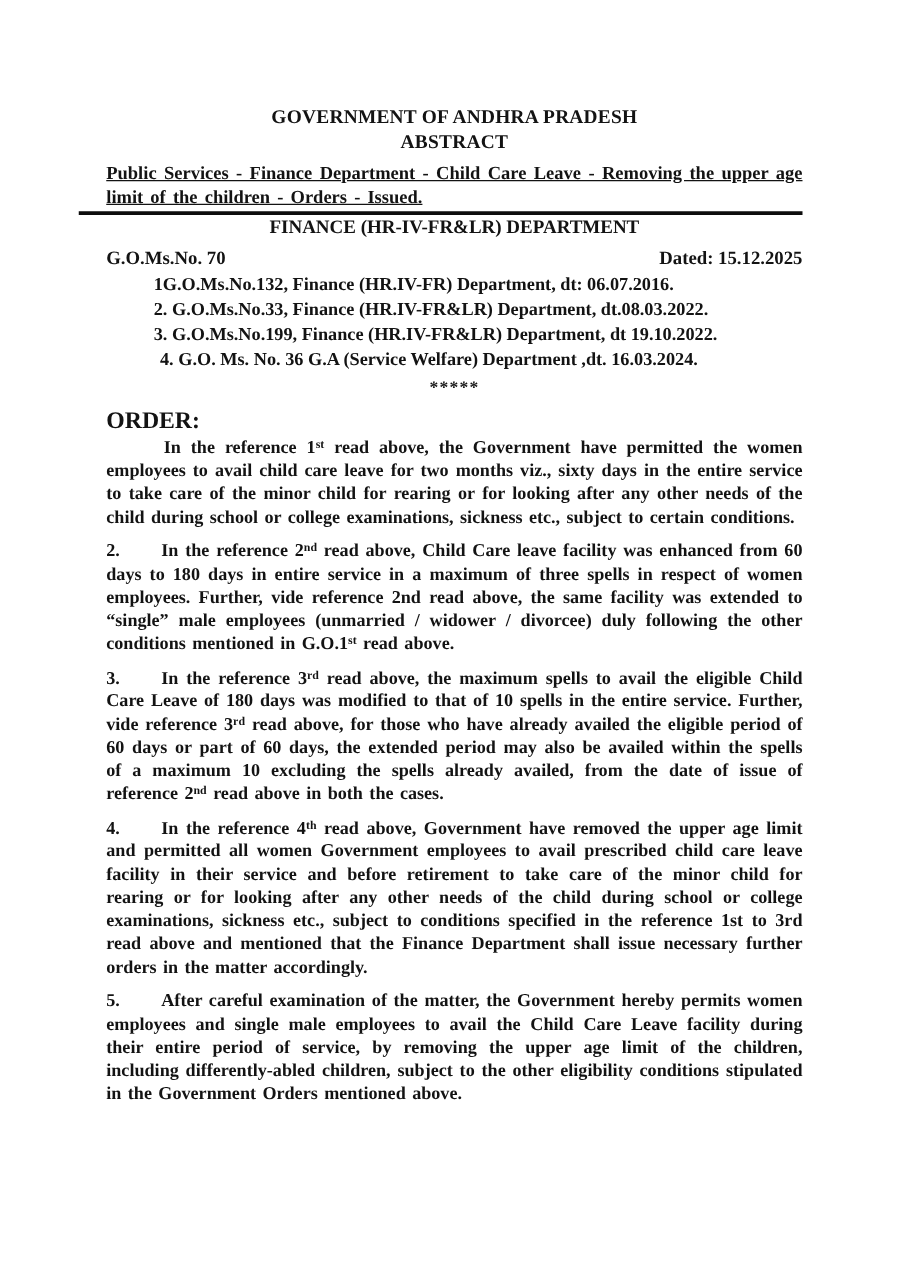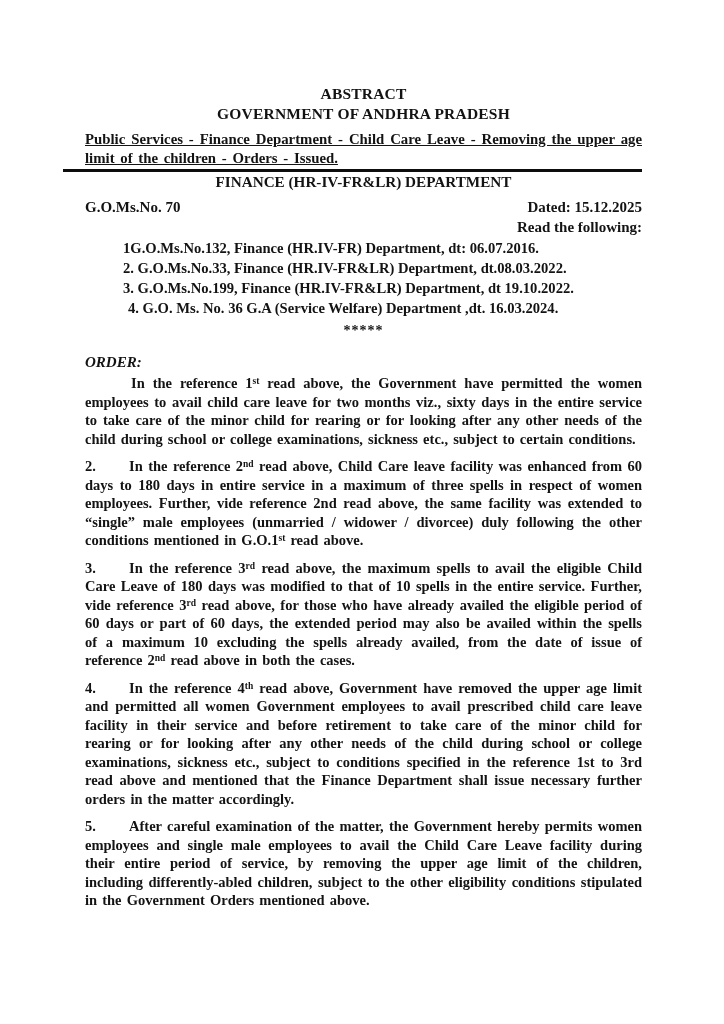--- a/index.html
+++ b/index.html
@@ -68,24 +68,23 @@
   }
   .refs .ref4 { padding-left: 5px; }
   .stars {
     margin-top: 5px;
     text-align: center;
     font-size: 14px;
     letter-spacing: 1px;
     line-height: 16px;
   }
   .order-heading {
-    margin-top: 13px;
-    font-size: 15px;
+    margin-top: 8px;
+    font-size: 19px;
     line-height: 20px;
-    font-style: italic;
   }
   .para {
     margin-top: 9px;
     font-size: 14.5px;
     line-height: 18.5px;
     text-align: justify;
     word-spacing: 1.5px;
   }
   .para.first { text-indent: 46px; margin-top: 2px; }
   .pnum {
@@ -98,33 +97,32 @@
     line-height: 0;
     vertical-align: 4px;
   }
 </style>
 </head>
 <body>
 
 <div class="page">
   <div class="content">
 
+    <div class="title-center">GOVERNMENT OF ANDHRA PRADESH</div>
     <div class="title-center">ABSTRACT</div>
-    <div class="title-center">GOVERNMENT OF ANDHRA PRADESH</div>
 
     <p class="subject">Public Services - Finance Department - Child Care Leave - Removing the upper age limit of the children - Orders - Issued.</p>
     <div class="rule"></div>
 
     <div class="dept">FINANCE (HR-IV-FR&amp;LR) DEPARTMENT</div>
 
     <div class="go-row">
       <span>G.O.Ms.No. 70</span>
       <span>Dated: 15.12.2025</span>
     </div>
-    <div class="read-following">Read the following:</div>
 
     <div class="refs">
       <div class="ref">1G.O.Ms.No.132, Finance (HR.IV-FR) Department, dt: 06.07.2016.</div>
       <div class="ref">2. G.O.Ms.No.33, Finance (HR.IV-FR&amp;LR) Department, dt.08.03.2022.</div>
       <div class="ref">3. G.O.Ms.No.199, Finance (HR.IV-FR&amp;LR) Department, dt 19.10.2022.</div>
       <div class="ref ref4">4. G.O. Ms. No. 36 G.A (Service Welfare) Department ,dt. 16.03.2024.</div>
     </div>
 
     <div class="stars">*****</div>
 

